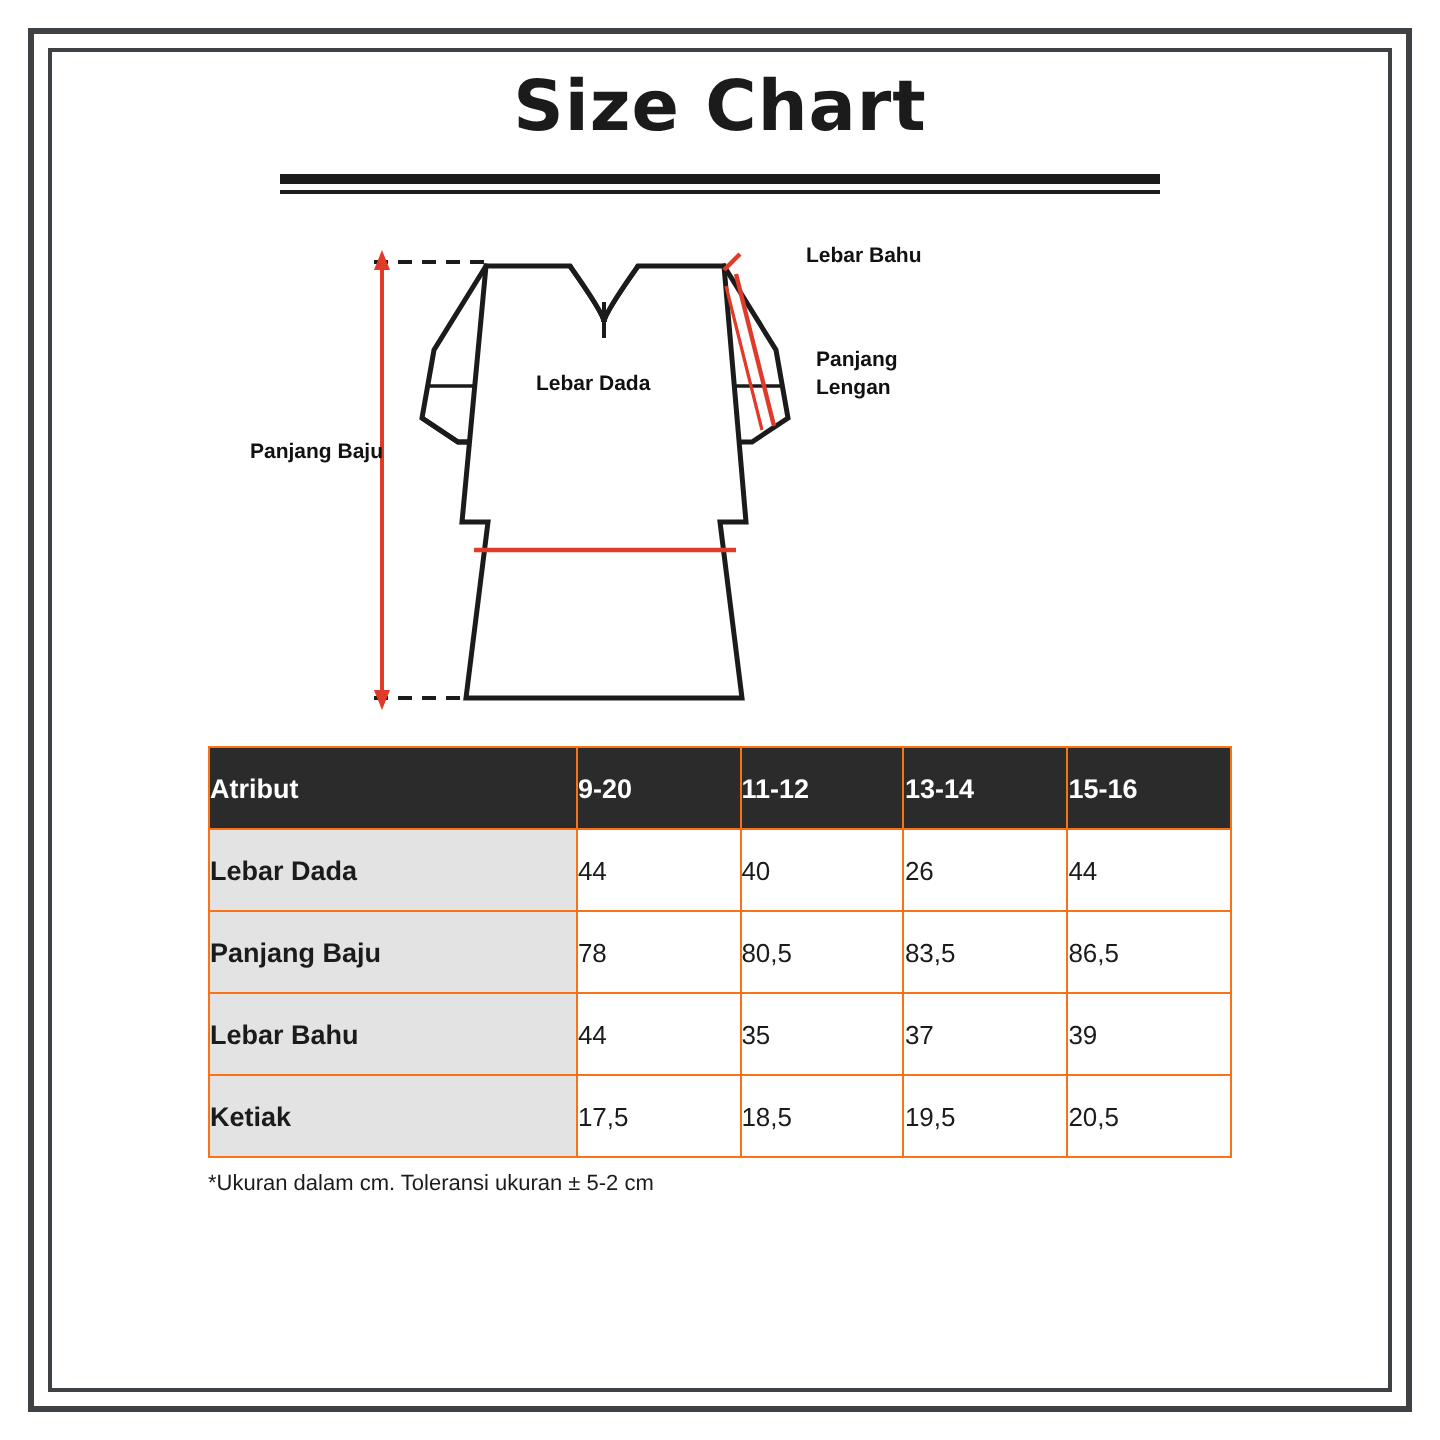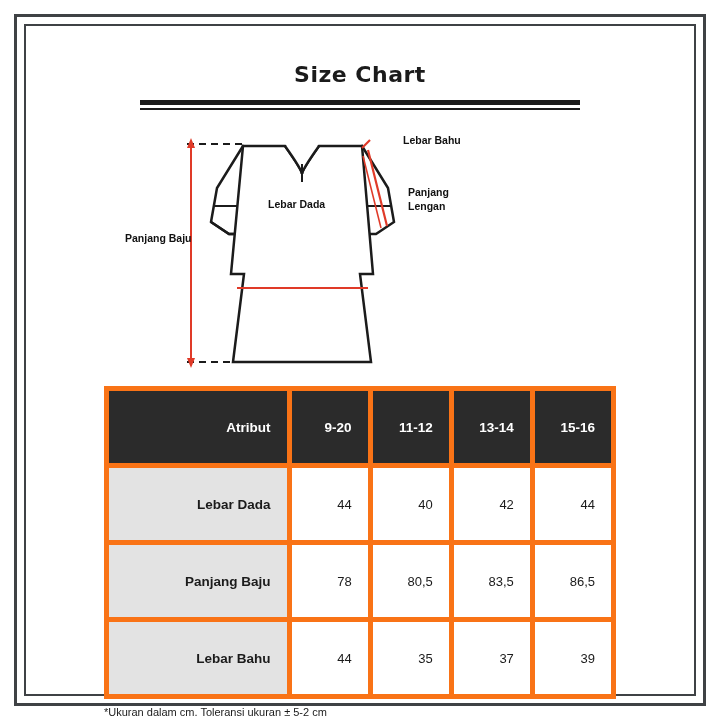--- a/index.html
+++ b/index.html
@@ -42,25 +42,24 @@
   .content {
     position: absolute;
     left: 34px;
     top: 34px;
     right: 34px;
     bottom: 34px;
     box-sizing: border-box;
   }
   .title {
     text-align: center;
-    font-size: 22px;
+    font-size: 35px;
     font-weight: bold;
     letter-spacing: 0.5px;
     color: #1b1b1b;
-    margin-top: 28px;
     font-family: "DejaVu Sans", sans-serif;
   }
   .title-rule {
     width: 440px;
     margin: 13px auto 0 auto;
   }
   .title-rule .thick {
     height: 5px;
     background: #1b1b1b;
   }
@@ -84,26 +83,26 @@
     margin-top: 2px;
     padding: 0 70px;
     box-sizing: border-box;
   }
   table.size-table {
     border-collapse: collapse;
     width: 100%;
     table-layout: fixed;
   }
   table.size-table th, table.size-table td {
-    border: 5px solid #f97316;
-    text-align: right;
+    border: 1px solid #f97316;
+    text-align: left;
     font-size: 13px;
     color: #1b1b1b;
     height: 40px;
-    padding: 16px;
+    padding: 0;
   }
   table.size-table thead th {
     background: #2b2b2b;
     color: #ffffff;
     font-weight: bold;
     font-size: 13.5px;
   }
   table.size-table tbody td.attr-cell {
     background: #e3e3e3;
     font-weight: bold;
@@ -200,36 +199,43 @@
             <th>11-12</th>
             <th>13-14</th>
             <th>15-16</th>
           </tr>
         </thead>
         <tbody>
           <tr>
             <td class="attr-cell">Lebar Dada</td>
             <td>44</td>
             <td>40</td>
-            <td>42</td>
+            <td>26</td>
             <td>44</td>
           </tr>
           <tr>
             <td class="attr-cell">Panjang Baju</td>
             <td>78</td>
             <td>80,5</td>
             <td>83,5</td>
             <td>86,5</td>
           </tr>
           <tr>
             <td class="attr-cell">Lebar Bahu</td>
             <td>44</td>
             <td>35</td>
             <td>37</td>
             <td>39</td>
           </tr>
+          <tr>
+            <td class="attr-cell">Ketiak</td>
+            <td>17,5</td>
+            <td>18,5</td>
+            <td>19,5</td>
+            <td>20,5</td>
+          </tr>
         </tbody>
       </table>
       <div class="note" style="padding-left:0;">*Ukuran dalam cm. Toleransi ukuran ± 5-2 cm</div>
     </div>
 
   </div>
 </div>
 
 </body></html>

